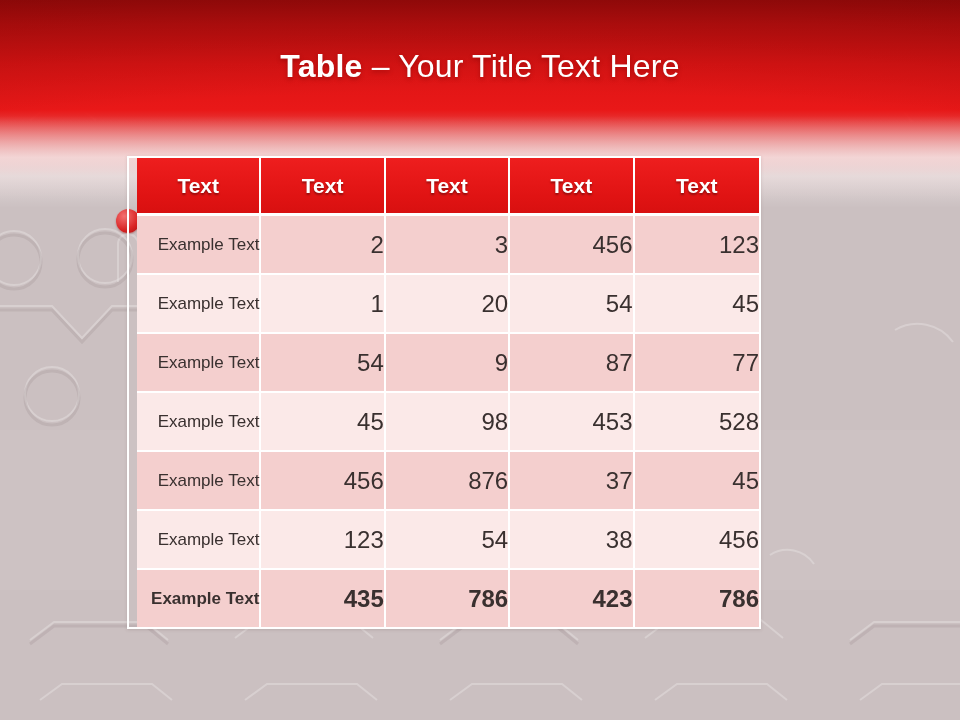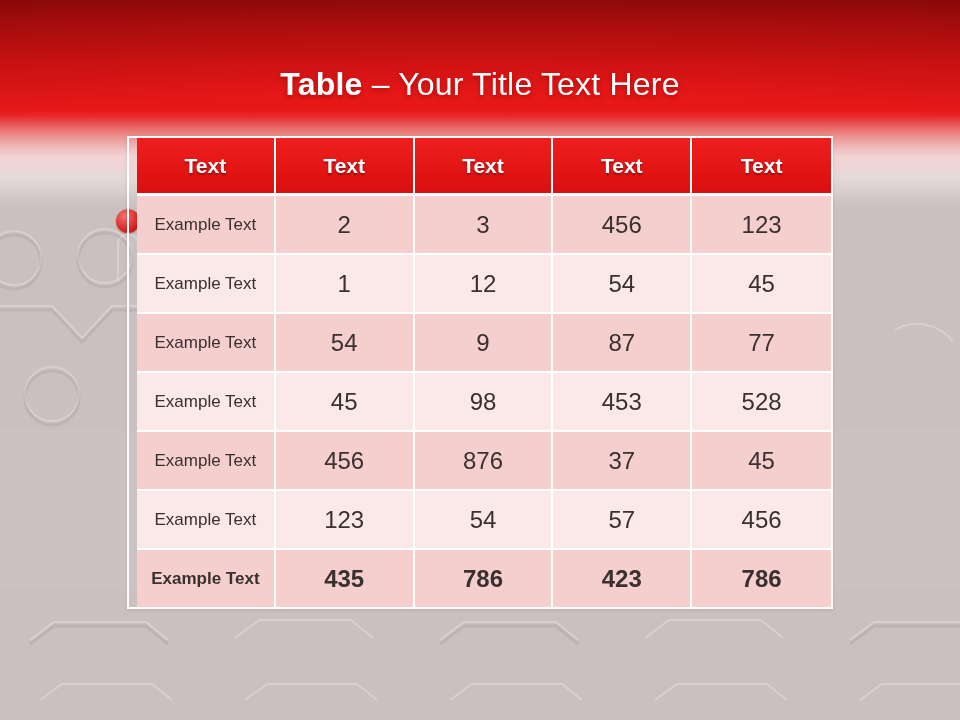--- a/index.html
+++ b/index.html
@@ -25,50 +25,50 @@
     content:'';position:absolute;inset:0;
     background:radial-gradient(145% 125% at 50% 118%, rgba(0,0,0,0) 58%, rgba(70,0,0,0.30) 100%);
   }
   .white-fade{
     position:absolute;top:116px;left:0;width:100%;height:92px;z-index:1;
     background:linear-gradient(180deg, rgba(255,246,246,0) 0%, rgba(255,247,247,0.65) 45%, rgba(255,247,247,0) 100%);
     pointer-events:none;
   }
 
   .title{
-    position:absolute;top:64px;left:0;width:100%;z-index:3;margin:0;
+    position:absolute;top:46px;left:0;width:100%;z-index:3;margin:0;
     text-align:center;color:#ffffff;font-weight:400;
     font-size:32px;line-height:40px;letter-spacing:0.2px;
     text-shadow:0 2px 4px rgba(110,0,0,0.45);
   }
   .title .title-bold{font-weight:700;}
 
   .red-knob{
     position:absolute;left:116px;top:209px;width:24px;height:24px;border-radius:50%;z-index:1;
     background:radial-gradient(circle at 35% 30%, #f47070, #d92424 60%, #a81010 100%);
     box-shadow:0 1px 2px rgba(120,0,0,0.35);
   }
 
   table.data-table{
-    position:absolute;left:127px;top:136px;z-index:2;
-    width:706px;table-layout:fixed;
+    position:absolute;left:127px;top:156px;z-index:2;
+    width:634px;table-layout:fixed;
     border-collapse:separate;border-spacing:0;
     border:2px solid #ffffff;
     box-shadow:0 1px 3px rgba(100,70,70,0.18);
     padding-left:8px;
   }
   .data-table th{
     height:55px;padding:0;
     background:linear-gradient(180deg,#ee1e1e 0%,#e01313 70%,#d81010 100%);
     color:#ffffff;font-weight:700;font-size:21px;
     text-shadow:0 2px 2px rgba(0,0,0,0.35);
     border-right:2px solid #ffffff;border-bottom:3px solid #ffffff;
   }
   .data-table td{
-    height:57px;padding:0;text-align:center;vertical-align:middle;
+    height:57px;padding:0;text-align:right;vertical-align:middle;
     color:#39302f;font-size:24px;
     border-right:2px solid #ffffff;border-bottom:2px solid #ffffff;
   }
   .data-table th:last-child,.data-table td:last-child{border-right:none;}
   .data-table tbody tr:last-child td{border-bottom:none;}
   .data-table td.row-label{font-size:17px;}
   .data-table tbody tr.odd td{background:#f4cfce;}
   .data-table tbody tr.even td{background:#fbe9e8;}
   .data-table tbody tr.bold-row td{font-weight:700;}
 </style>
@@ -137,21 +137,21 @@
         <tr class="odd">
           <td class="row-label">Example Text</td>
           <td>2</td>
           <td>3</td>
           <td>456</td>
           <td>123</td>
         </tr>
         <tr class="even">
           <td class="row-label">Example Text</td>
           <td>1</td>
-          <td>12</td>
+          <td>20</td>
           <td>54</td>
           <td>45</td>
         </tr>
         <tr class="odd">
           <td class="row-label">Example Text</td>
           <td>54</td>
           <td>9</td>
           <td>87</td>
           <td>77</td>
         </tr>
@@ -166,21 +166,21 @@
           <td class="row-label">Example Text</td>
           <td>456</td>
           <td>876</td>
           <td>37</td>
           <td>45</td>
         </tr>
         <tr class="even">
           <td class="row-label">Example Text</td>
           <td>123</td>
           <td>54</td>
-          <td>57</td>
+          <td>38</td>
           <td>456</td>
         </tr>
         <tr class="odd bold-row">
           <td class="row-label">Example Text</td>
           <td>435</td>
           <td>786</td>
           <td>423</td>
           <td>786</td>
         </tr>
       </tbody>

